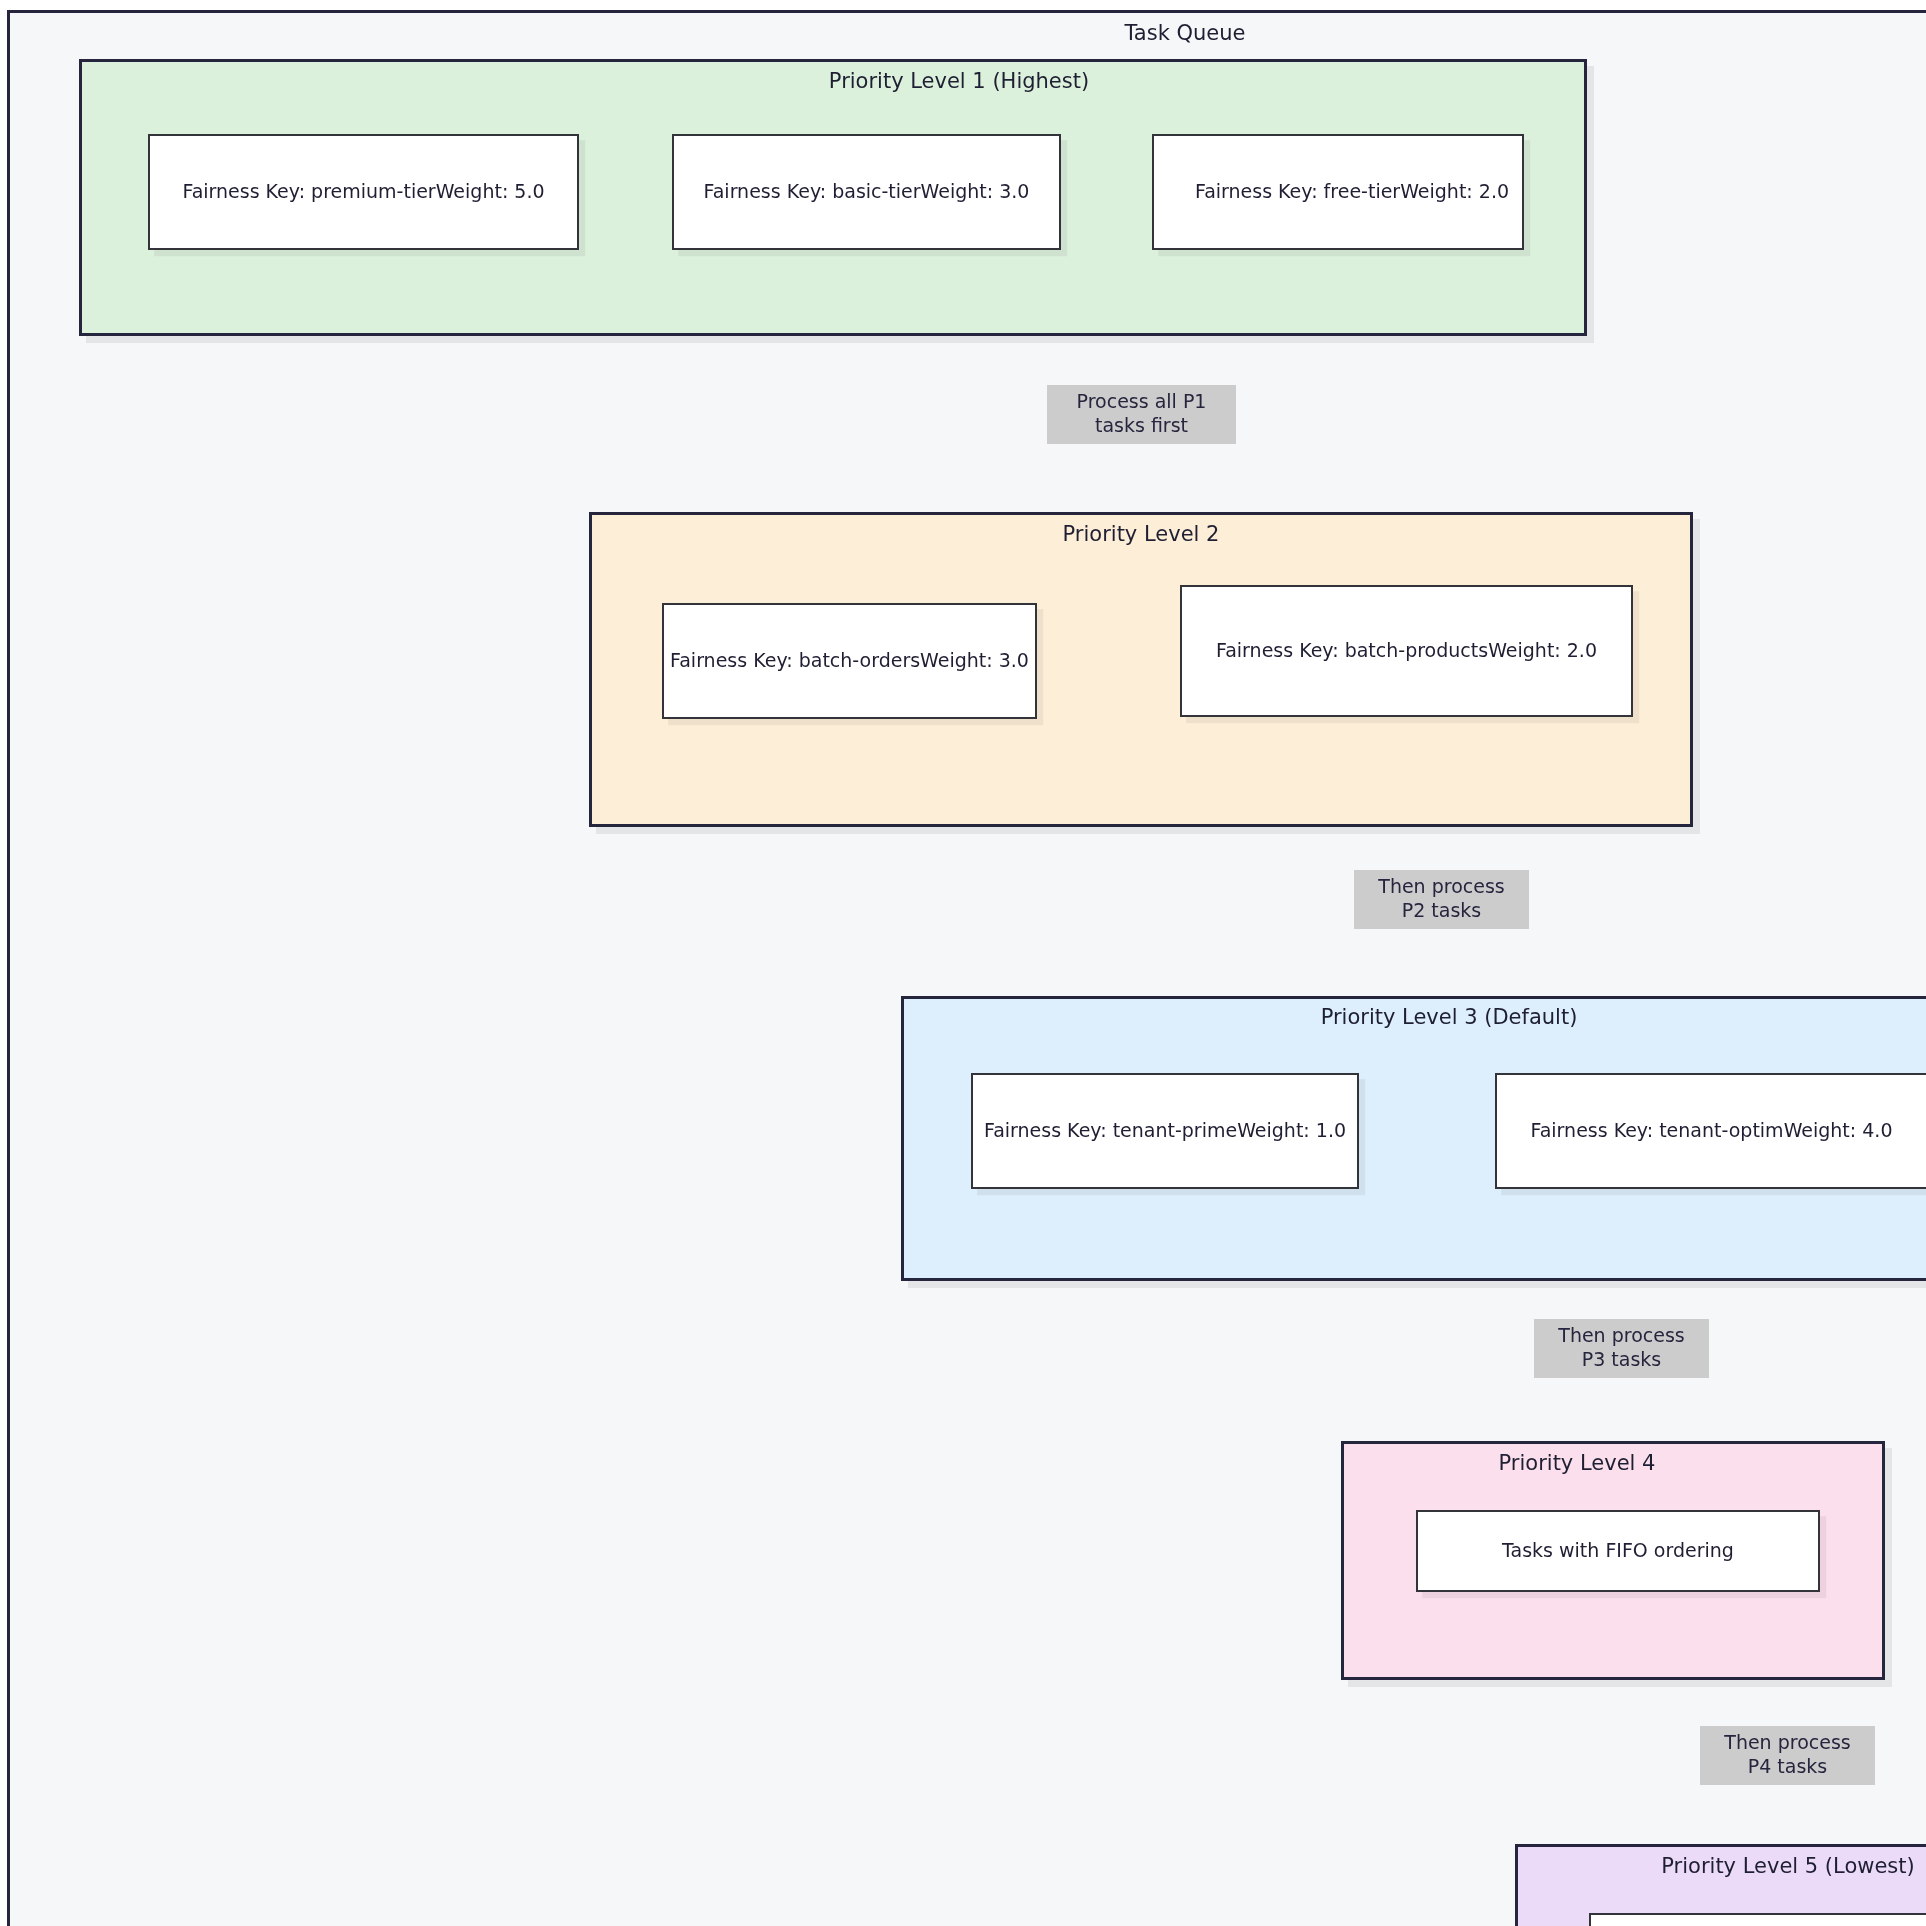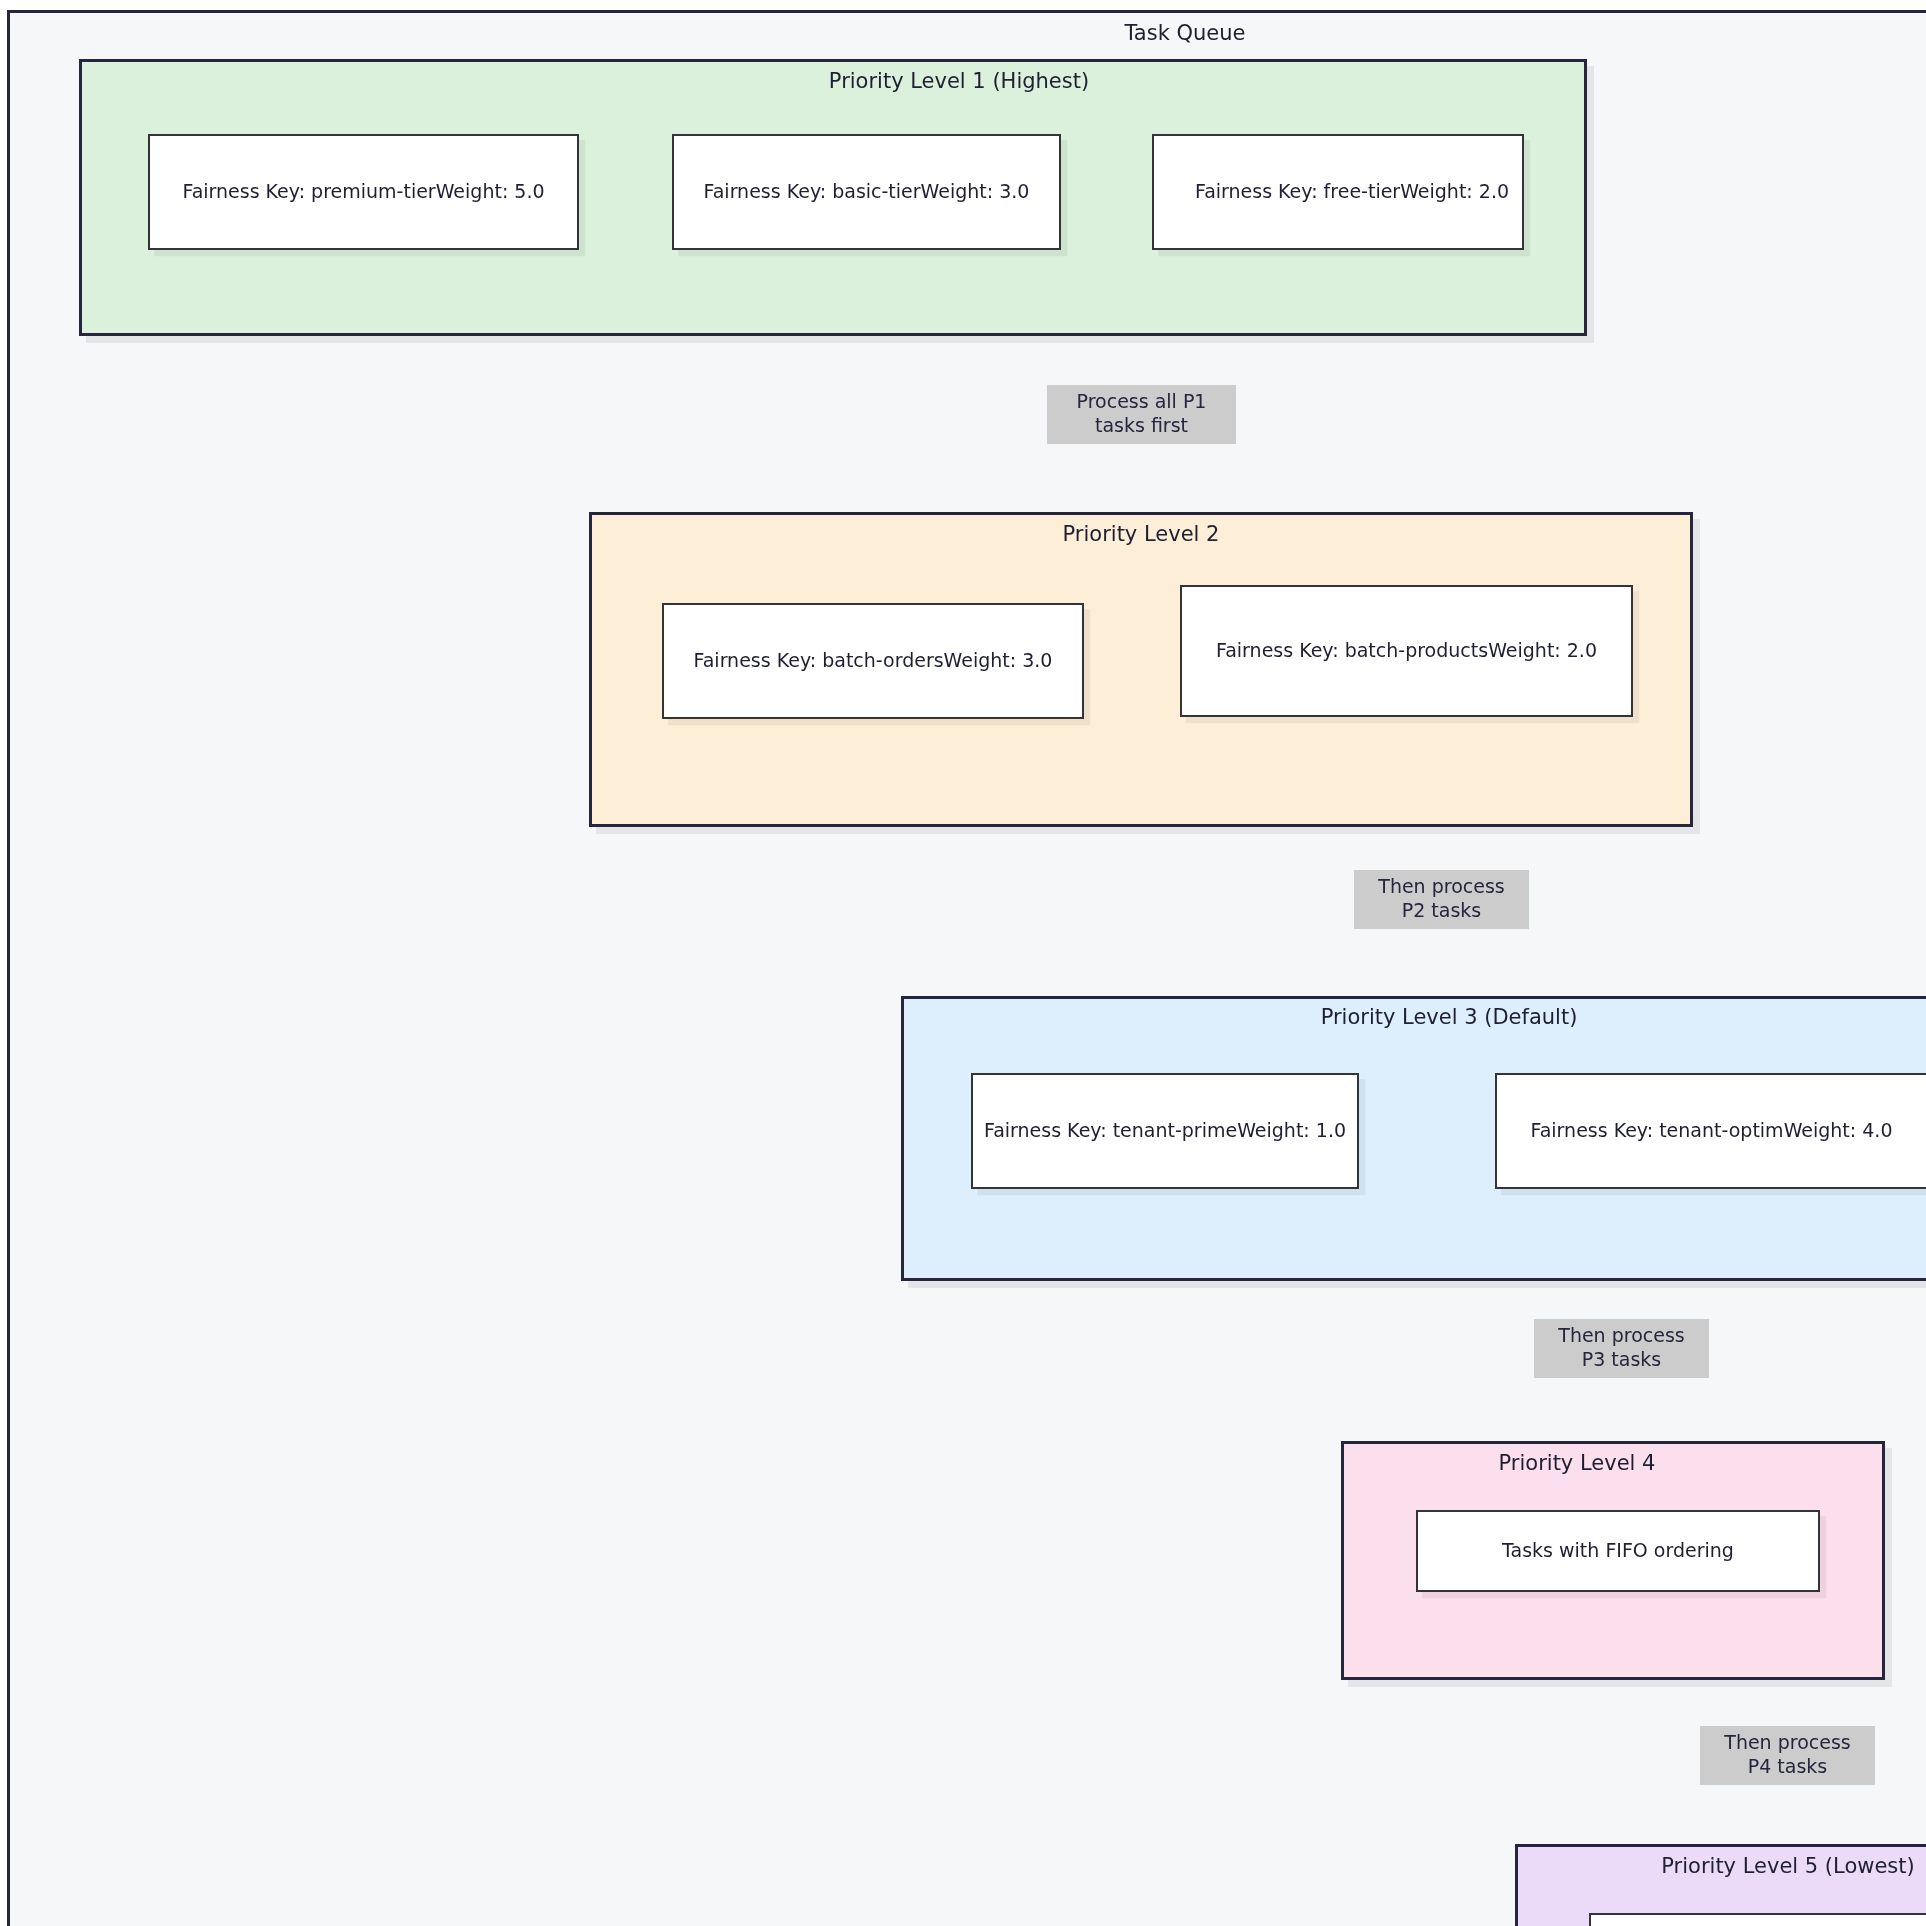--- a/index.html
+++ b/index.html
@@ -127,21 +127,21 @@
     <span class="ln">Weight: 3.0</span>
   </div>
   <div class="node" style="left:1152px;top:134px;width:372px;height:116px;padding-left:35px;">
     <span class="ln">Fairness Key: free-tier</span>
     <span class="ln">Weight: 2.0</span>
   </div>
 
   <div class="sub" style="left:589px;top:512px;width:1104px;height:315px;background:#fdeed8;"></div>
   <div class="sub-title" style="left:589px;top:523px;width:1104px;">Priority Level 2</div>
 
-  <div class="node" style="left:662px;top:603px;width:422px;height:116px;">
+  <div class="node" style="left:662px;top:603px;width:375px;height:116px;">
     <span class="ln">Fairness Key: batch-orders</span>
     <span class="ln">Weight: 3.0</span>
   </div>
   <div class="node wrap" style="left:1180px;top:585px;width:453px;height:132px;">
     <span class="ln">Fairness Key: batch-products</span>
     <span class="ln">Weight: 2.0</span>
   </div>
 
   <div class="sub" style="left:901px;top:996px;width:1096px;height:285px;background:#ddeefc;"></div>
   <div class="sub-title" style="left:901px;top:1006px;width:1096px;">Priority Level 3 (Default)</div>

